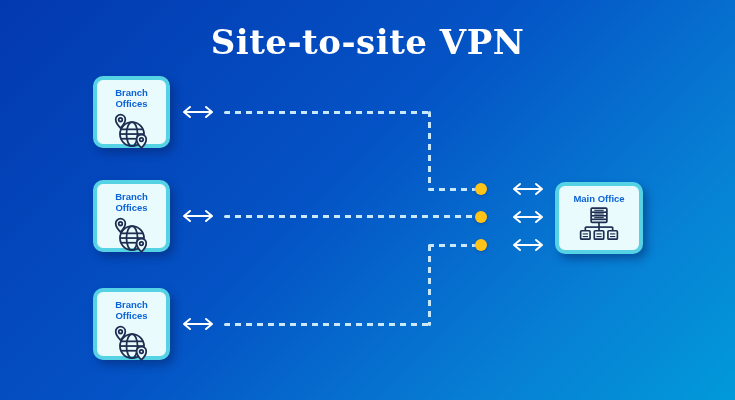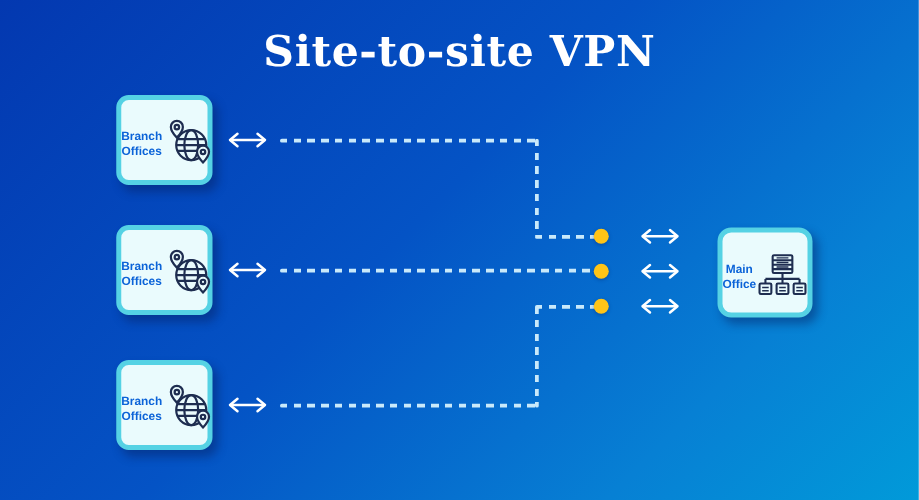--- a/index.html
+++ b/index.html
@@ -10,30 +10,30 @@
   }
   .title{
     position:absolute;left:0;top:22px;width:735px;text-align:center;
     font-family:"DejaVu Serif","Liberation Serif",serif;font-weight:700;
     font-size:34px;color:#ffffff;letter-spacing:.5px;
   }
   .node{
     position:absolute;box-sizing:border-box;border:4px solid #55d2e4;
     background:#eafbfd;border-radius:10px;
     box-shadow:4px 5px 8px rgba(6,30,96,.45);
-    display:flex;align-items:center;justify-content:flex-start;
+    display:flex;flex-direction:column;align-items:center;justify-content:flex-start;
     padding-top:7px;
   }
   .node-label{
     font-size:9.5px;font-weight:bold;color:#0b63d8;text-align:center;
     line-height:1.18;width:52px;
   }
   .node-icon{margin-top:3px;}
   .node.branch{width:77px;height:72px;left:93px;}
-  .node.main{width:76px;height:72px;left:574px;top:182px;border-radius:11px;}
+  .node.main{width:88px;height:72px;left:555px;top:182px;}
   .b1{top:76px;} .b2{top:180px;} .b3{top:288px;}
   .dash-h{
     position:absolute;height:3px;border-radius:2px;
     background:repeating-linear-gradient(90deg,#c9e9fa 0 6px,transparent 6px 11px);
   }
   .dash-v{
     position:absolute;width:3px;border-radius:2px;
     background:repeating-linear-gradient(180deg,#c9e9fa 0 6px,transparent 6px 11px);
   }
   .dot{

